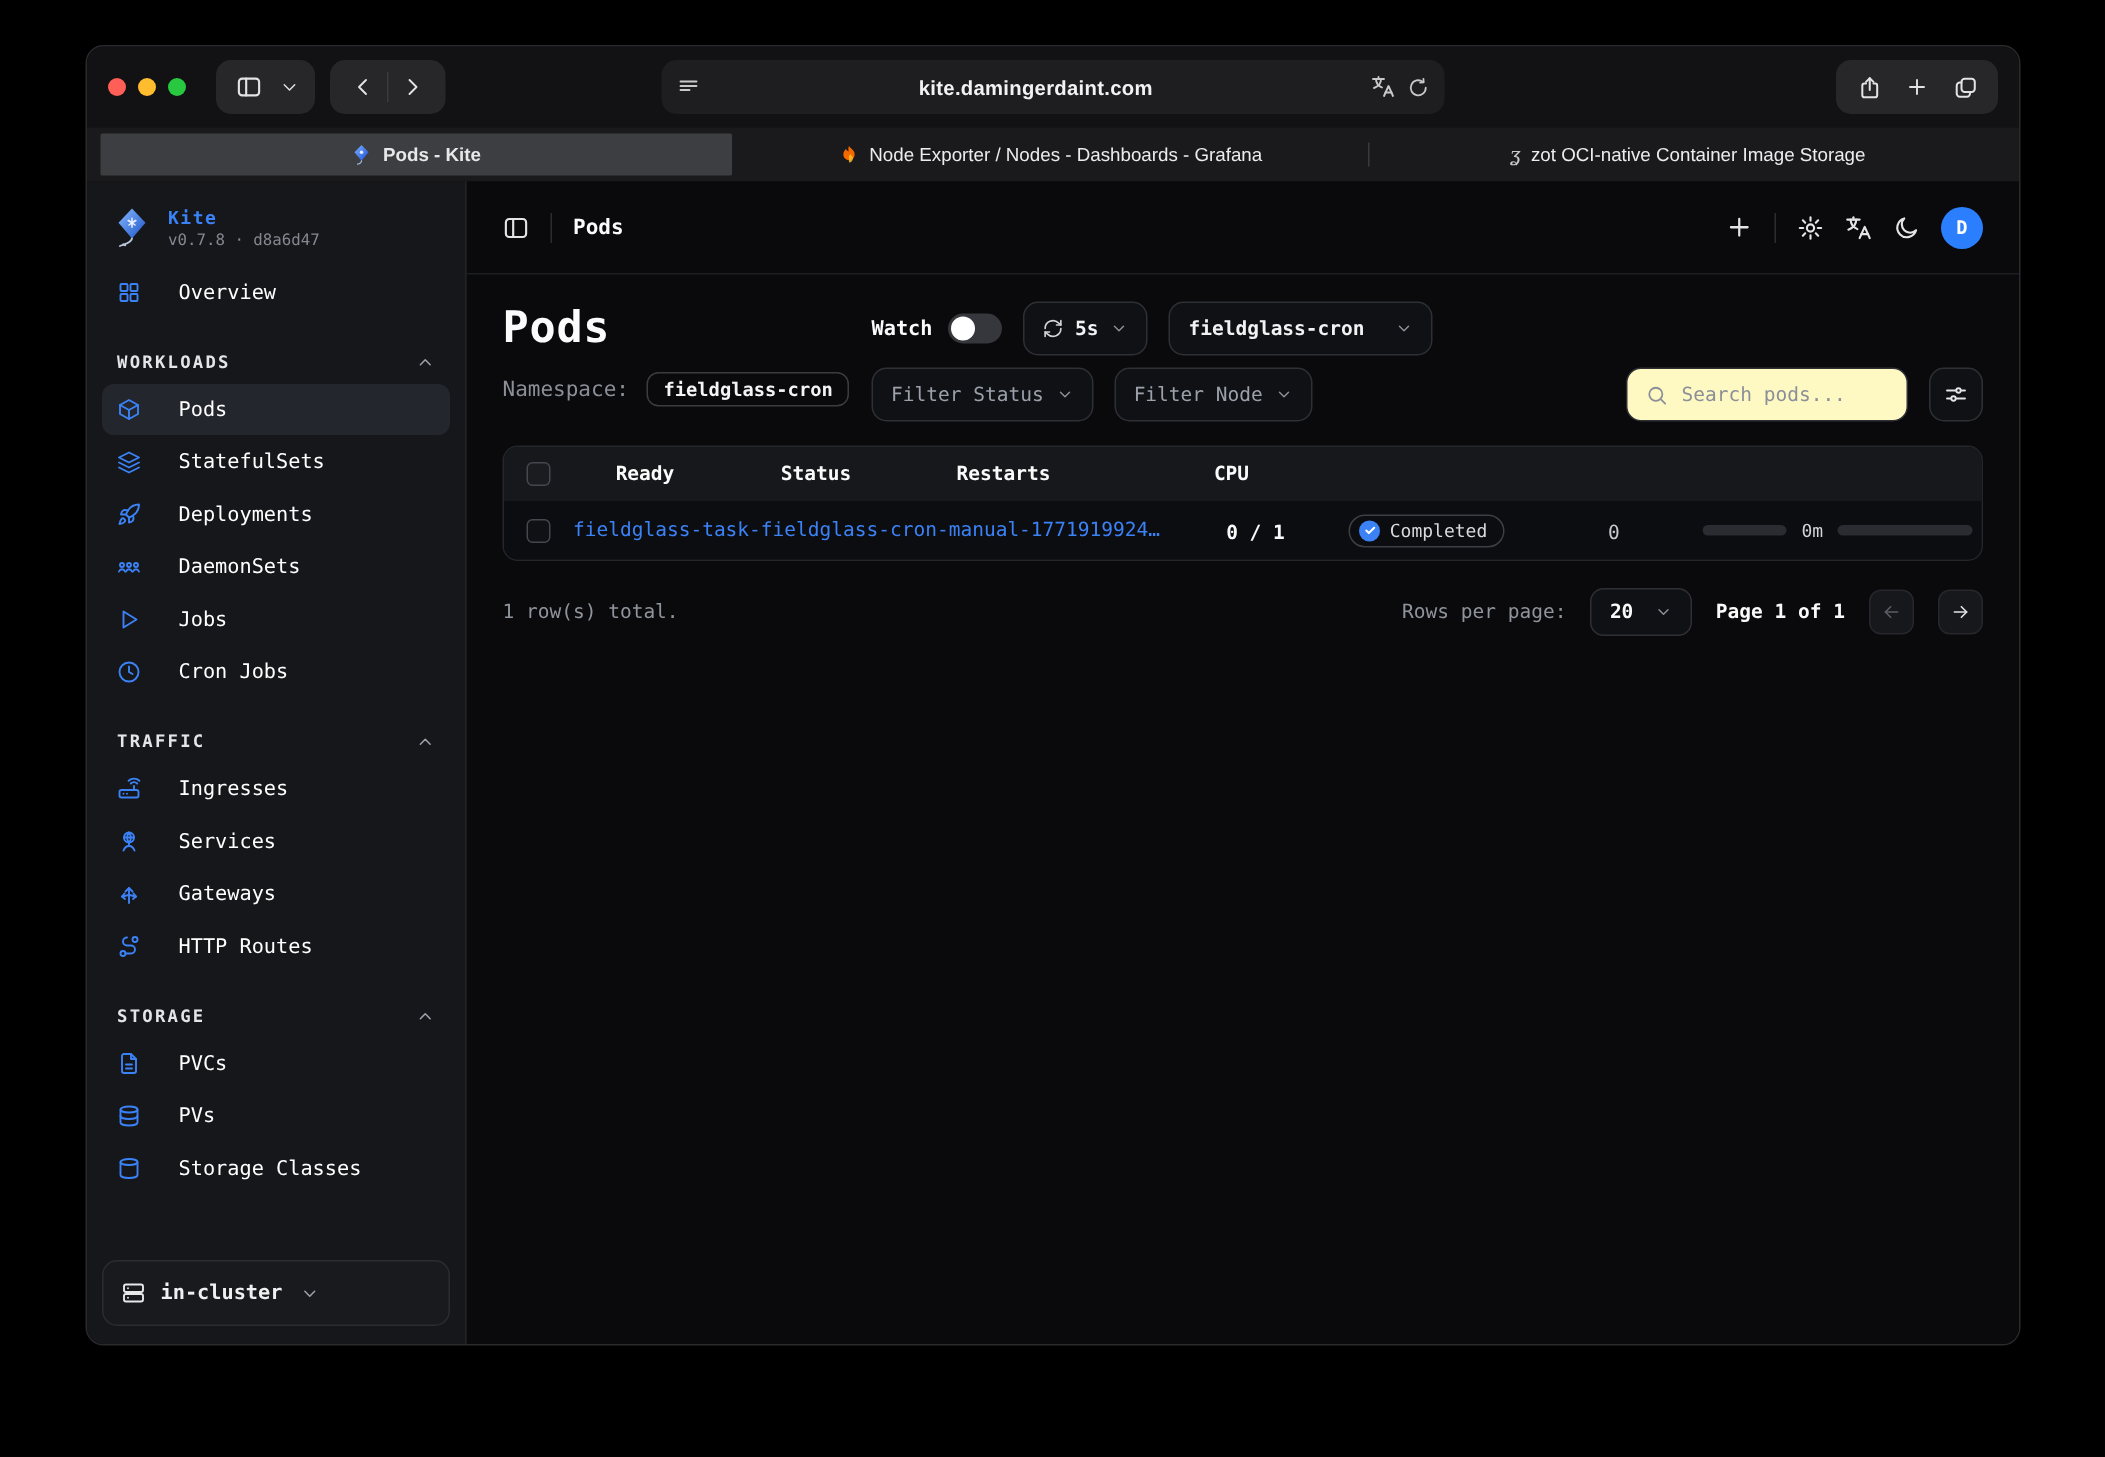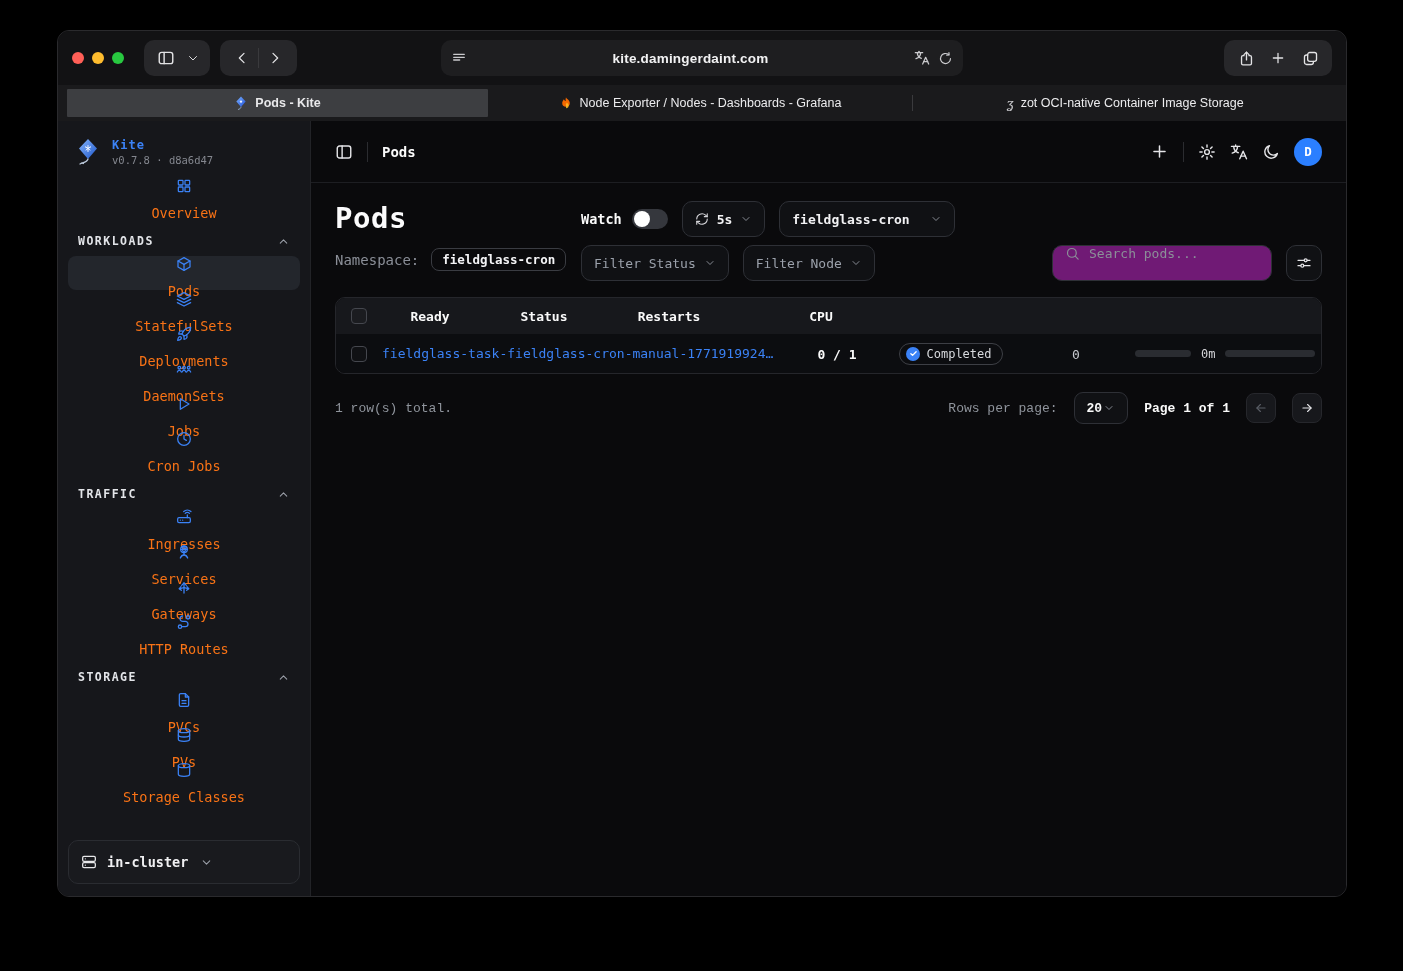--- a/index.html
+++ b/index.html
@@ -35,22 +35,22 @@
   
   .app { display:flex; height:775px; font-family:"DejaVu Sans Mono", monospace; }
 
   
   .sidebar { width:253px; background:#16171b; border-right:1px solid #222327; position:relative;
              display:flex; flex-direction:column; padding:14px 10px 12px; }
   .brand { display:flex; align-items:center; gap:10px; padding:2px 6px 10px; }
   .brand-name { color:#3b82f6; font-weight:bold; font-size:12px; letter-spacing:1px; }
   .brand-ver { color:#84878f; font-size:10.5px; margin-top:2px; }
   .nav { flex:1; overflow:hidden; }
-  .sb-item { display:flex; align-items:center; gap:11px; height:34px; padding:0 10px; border-radius:8px;
-             color:#f97316; font-size:13.5px; margin:1px 0; cursor:default;flex-direction:column; }
+  .sb-item { display:flex; align-items:center; gap:25px; height:34px; padding:0 10px; border-radius:8px;
+             color:#ffffff; font-size:13.5px; margin:1px 0; cursor:default; }
   .sb-item.active { background:#23262c; }
   .sb-icon { width:16px; height:16px; color:#3b82f6; flex:none; }
   .sec-head { display:flex; align-items:center; justify-content:space-between; padding:0 10px;
               margin:22px 0 8px; color:#e3e5e9; font-size:11.5px; font-weight:bold; letter-spacing:1.5px; }
   .sec-head .chev { color:#9ca1aa; }
   .cluster { height:44px; border:1px solid #2a2c31; background:#191a1e; border-radius:10px; margin-top:8px;
              display:flex; align-items:center; gap:10px; padding:0 12px; color:#f0f0f2; font-size:13.5px; font-weight:bold; }
   .cluster .chev { color:#9ca1aa; margin-left:2px; }
 
   
@@ -78,22 +78,22 @@
   .ctrl-row { display:flex; align-items:center; gap:14px; height:36px; }
   .ctrl-row + .ctrl-row { margin-top:8px; }
   .watch { display:flex; align-items:center; gap:10px; color:#fafafa; font-size:13.5px; font-weight:bold; }
   .toggle { width:36px; height:20px; background:#35373d; border-radius:999px; position:relative; }
   .toggle .knob { position:absolute; left:2px; top:2px; width:16px; height:16px; background:#fff; border-radius:50%; }
   .sel { display:flex; align-items:center; gap:8px; height:36px; border:1px solid #2e3036; border-radius:10px;
          padding:0 12px; color:#f2f2f4; font-size:13px; background:#101114; }
   .sel.bold { font-weight:bold; }
   .sel .chev, .chev { color:#8b8f98; }
   .sel.muted { color:#9ba1ab; }
-  .search-pods { margin-left:auto; width:220px; height:36px; border:1px solid #2e3036; background:#701a75;
-                 border-radius:10px; display:flex; gap:9px; padding:0 12px; color:#8b8f98; font-size:13px; }
+  .search-pods { margin-left:auto; width:188px; height:36px; border:1px solid #2e3036; background:#fef9c3;
+                 border-radius:10px; display:flex; align-items:center; gap:9px; padding:0 12px; color:#8b8f98; font-size:13px; }
   .sq-btn { width:36px; height:36px; border:1px solid #2e3036; background:#101114; border-radius:10px;
             display:flex; align-items:center; justify-content:center; color:#e4e4e7; }
 
   
   .table { margin-top:16px; border:1px solid #25262b; border-radius:10px; overflow:hidden; }
   .tr { display:flex; align-items:center; }
   .thead { background:#17181c; height:36px; color:#fafafa; font-size:13px; font-weight:bold; }
   .trow { height:39px; background:#0c0d10; }
   .cell-check { width:46px; display:flex; justify-content:center; }
   .checkbox { width:16px; height:16px; border:1px solid #45474e; border-radius:4px; background:rgba(255,255,255,.02); }
@@ -106,23 +106,23 @@
   .ready-val { color:#fafafa; font-weight:bold; font-size:13px; }
   .badge { display:flex; align-items:center; gap:6px; border:1px solid #3d3f45; border-radius:999px;
            padding:3px 10px 3px 6px; color:#d8dade; font-size:12px; }
   .badge .dot { width:14px; height:14px; border-radius:50%; background:#3b82f6; display:flex; align-items:center; justify-content:center; }
   .restarts-val { color:#c6c9cf; font-size:13px; }
   .bar { height:7px; border-radius:4px; background:#2a2c31; flex:none; }
   .bar.b1 { width:56px; } .bar.b2 { width:90px; margin-right:-60px; }
   .cpu-val { color:#d4d4d8; font-size:12px; flex:none; }
 
   
-  .table-footer { display:flex; align-items:center; margin-top:18px; color:#8f949c; font-size:13px;font-family:Liberation Mono, monospace; }
+  .table-footer { display:flex; align-items:center; margin-top:18px; color:#8f949c; font-size:13px; }
   .tf-right { margin-left:auto; display:flex; align-items:center; gap:16px; }
-  .rpp-sel { display:flex; align-items:center; gap:1px; height:32px; border:1px solid #2e3036; border-radius:9px;
+  .rpp-sel { display:flex; align-items:center; gap:14px; height:32px; border:1px solid #2e3036; border-radius:9px;
              padding:0 12px; color:#fafafa; font-weight:bold; font-size:13px; background:#101114; }
   .page-info { color:#fafafa; font-weight:bold; }
   .pg-btn { width:30px; height:30px; border:1px solid #26272c; background:#17181c; border-radius:8px;
             display:flex; align-items:center; justify-content:center; color:#e4e4e7; }
   .pg-btn.disabled { color:#5a5e66; }
 </style>
 </head>
 <body>
 
 <div class="window">

